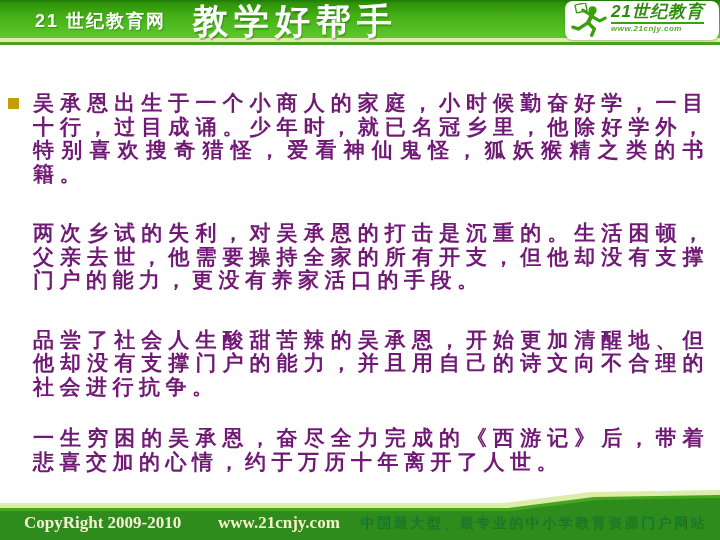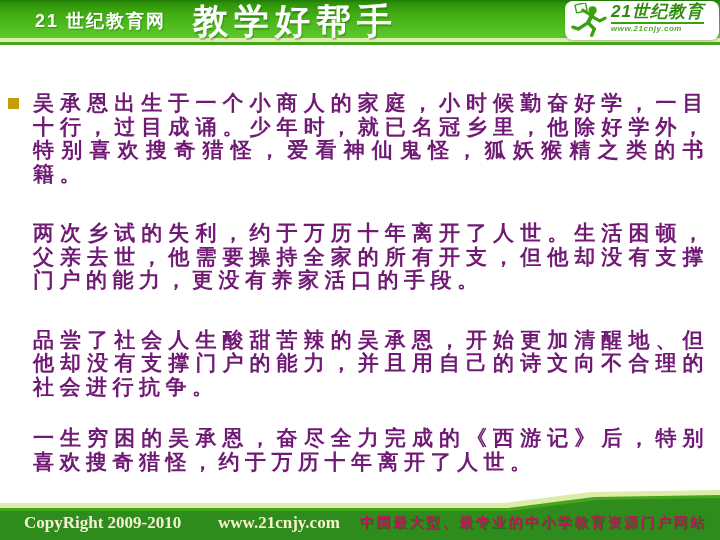--- a/index.html
+++ b/index.html
@@ -96,21 +96,21 @@
     color: #f4efd2; font-size: 17px; font-weight: bold;
     font-family: "Liberation Serif", serif;
   }
   .footer-url {
     position: absolute; left: 218px; bottom: 7px;
     color: #f6f3cb; font-size: 17px; font-weight: bold;
     font-family: "Liberation Serif", serif;
   }
   .footer-tagline {
     position: absolute; left: 360px; bottom: 8px;
-    color: #be185d; font-size: 14px; font-weight: bold;
+    color: #15803d; font-size: 14px; font-weight: normal;
     letter-spacing: 2.5px; white-space: nowrap;
     font-family: "Liberation Serif", serif;
     text-shadow: 1px 1px 0 rgba(20,80,0,0.5);
   }
 </style>
 </head>
 <body>
 
 <div class="slide">
 
@@ -137,27 +137,27 @@
       <span class="logo-brand">21世纪教育</span>
       <span class="logo-url">www.21cnjy.com</span>
     </span>
   </div>
 
   <div class="content">
     <p>
       <span class="bullet-marker"></span><span>吴承恩出生于一个小商人的家庭，小时候勤奋好学，一目十行，过目成诵。少年时，就已名冠乡里，他除好学外，特别喜欢搜奇猎怪，爱看神仙鬼怪，狐妖猴精之类的书籍。</span>
     </p>
     <p>
-      <span>两次乡试的失利，约于万历十年离开了人世。生活困顿，父亲去世，他需要操持全家的所有开支，但他却没有支撑门户的能力，更没有养家活口的手段。</span>
+      <span>两次乡试的失利，对吴承恩的打击是沉重的。生活困顿，父亲去世，他需要操持全家的所有开支，但他却没有支撑门户的能力，更没有养家活口的手段。</span>
     </p>
     <p class="tight">
       <span>品尝了社会人生酸甜苦辣的吴承恩，开始更加清醒地、但他却没有支撑门户的能力，并且用自己的诗文向不合理的社会进行抗争。</span>
     </p>
     <p>
-      <span>一生穷困的吴承恩，奋尽全力完成的《西游记》后，特别喜欢搜奇猎怪，约于万历十年离开了人世。</span>
+      <span>一生穷困的吴承恩，奋尽全力完成的《西游记》后，带着悲喜交加的心情，约于万历十年离开了人世。</span>
     </p>
   </div>
 
   <div class="footer-zone">
     <div class="footer-swoosh-pale"></div>
     <div class="footer-swoosh-mid"></div>
     <div class="footer-bar"></div>
     <span class="copyright-text">CopyRight 2009-2010</span>
     <span class="footer-url">www.21cnjy.com</span>
     <span class="footer-tagline">中国最大型、最专业的中小学教育资源门户网站</span>

